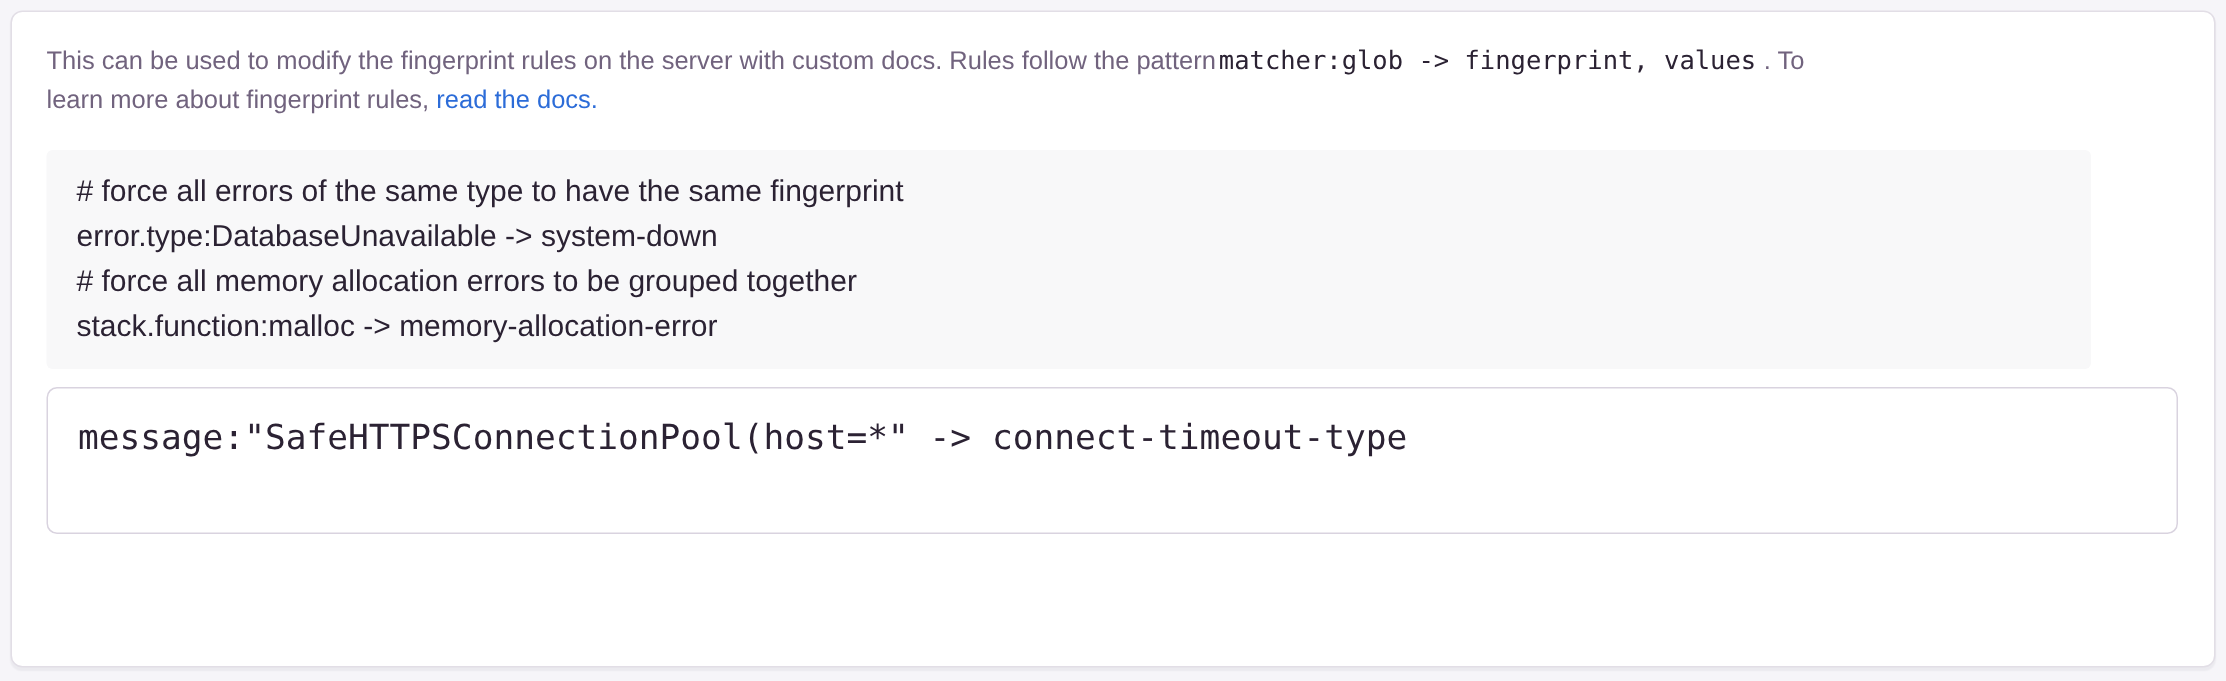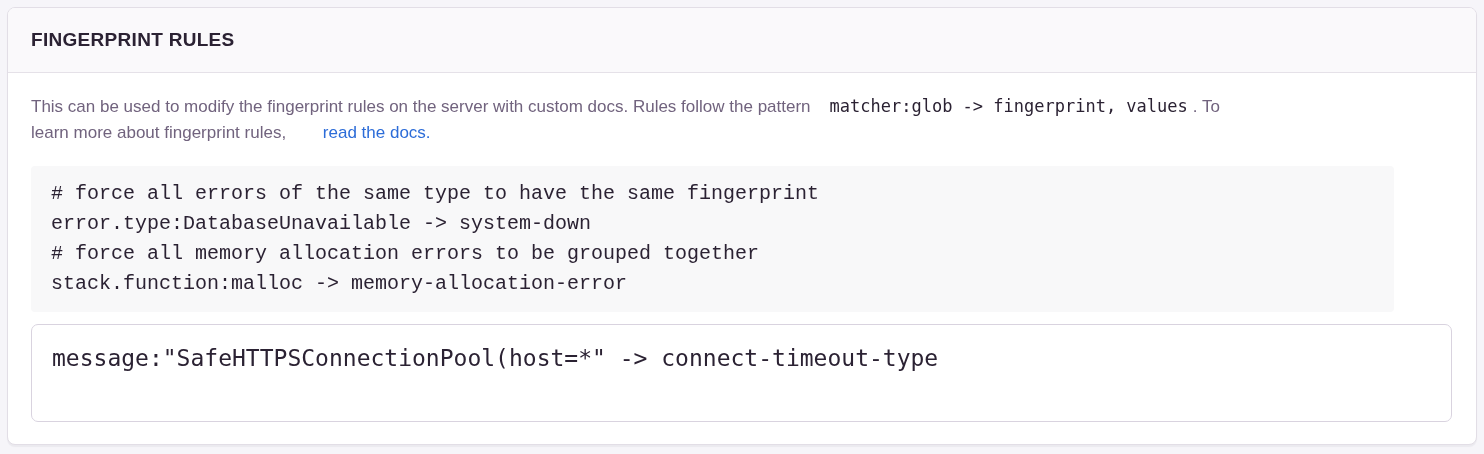--- a/index.html
+++ b/index.html
@@ -45,34 +45,33 @@
   .description {
     margin: 0 0 20px 0;
     font-size: 17px;
     line-height: 26px;
     color: #71637E;
   }
   .inline-code {
     font-family: "DejaVu Sans Mono", monospace;
     font-size: 17px;
     color: #2B2233;
-    margin: 0 5px 0 19px;
+    margin: 0 5px 0 2px;
   }
   .docs-link {
     color: #2C6CD8;
     text-decoration: none;
     cursor: pointer;
-    margin-left: 32px;
   }
   .example-code {
     margin: 0 58px 12px 0;
     padding: 13px 20px;
     background: #F8F8F9;
     border-radius: 4px;
-    font-family: Liberation Mono, monospace;
+    font-family: Liberation Sans, sans-serif;
     font-size: 20px;
     line-height: 30px;
     color: #2B2233;
     white-space: pre;
     overflow: hidden;
   }
   .rules-textarea {
     display: block;
     box-sizing: border-box;
     width: 100%;
@@ -89,23 +88,20 @@
     resize: none;
     overflow: hidden;
     outline: none;
     white-space: pre;
   }
 </style>
 </head>
 <body>
 
 <section class="panel">
-  <header class="panel-header">
-    <h2 class="panel-title">FINGERPRINT RULES</h2>
-  </header>
 
   <div class="panel-body">
     <p class="description"><span>This can be used to modify the fingerprint rules on the server with custom docs. Rules follow the pattern</span><code class="inline-code">matcher:glob -&gt; fingerprint, values</code><span>. To</span><br><span>learn more about fingerprint rules, </span><a class="docs-link" href="#">read the docs.</a></p>
 
     <pre class="example-code"># force all errors of the same type to have the same fingerprint
 error.type:DatabaseUnavailable -&gt; system-down
 # force all memory allocation errors to be grouped together
 stack.function:malloc -&gt; memory-allocation-error</pre>
 
     <textarea class="rules-textarea" spellcheck="false" style="">message:"SafeHTTPSConnectionPool(host=*" -&gt; connect-timeout-type</textarea>

